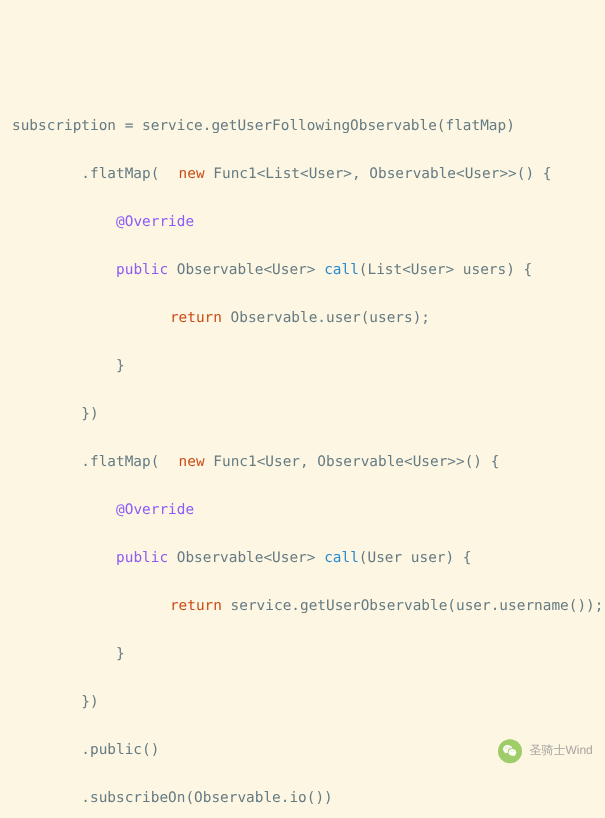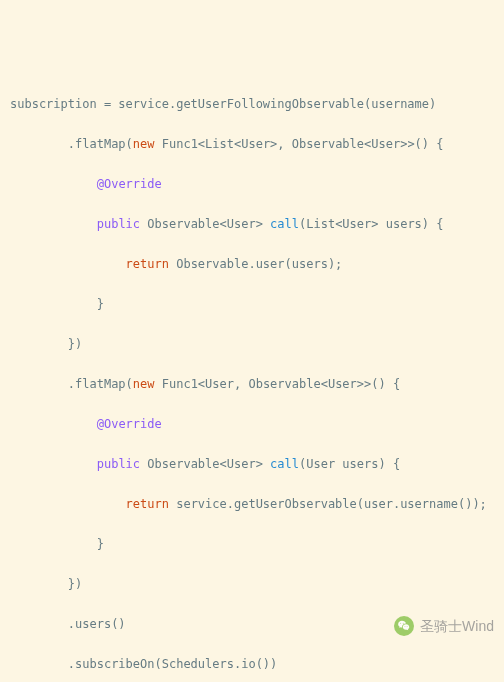--- a/index.html
+++ b/index.html
@@ -11,67 +11,67 @@
     line-height: 20px;
     color: #657b83;
     white-space: pre;
     overflow: hidden;
     width: 504px;
     height: 682px;
     box-sizing: border-box;
     position: relative;
   }
   .line { display: block; }
-  .kw   { color: #cb4b16; }      
+  .kw   { color: #cb4b16; margin-left: 16px; }      
   .mod  { color: #8b5cf6; }      
   .fn   { color: #268bd2; }      
   .txt  { color: #657b83; }      
   .watermark {
     position: absolute;
     right: 10px;
     bottom: 46px;
     display: flex;
     align-items: center;
     gap: 6px;
     opacity: 0.75;
     font-family: sans-serif;
-    font-size: 14px;
+    font-size: 10px;
     color: #888;
   }
   .wm-icon {
     width: 20px;
     height: 20px;
     border-radius: 50%;
     background: #7fbf3f;
     display: flex;
     align-items: center;
     justify-content: center;
   }
   .wm-icon svg { width: 14px; height: 14px; }
 </style>
 </head>
 <body>
 
 
 
-<span class="line"><span class="txt">subscription = service.getUserFollowingObservable(username)</span></span>
+<span class="line"><span class="txt">subscription = service.getUserFollowingObservable(flatMap)</span></span>
 <span class="line"><span class="txt">        .flatMap(</span><span class="kw">new</span><span class="txt"> Func1&lt;List&lt;User&gt;, Observable&lt;User&gt;&gt;() {</span></span>
 <span class="line"><span class="txt">            </span><span class="mod">@Override</span></span>
 <span class="line"><span class="txt">            </span><span class="mod">public</span><span class="txt"> Observable&lt;User&gt; </span><span class="fn">call</span><span class="txt">(List&lt;User&gt; users) {</span></span>
 <span class="line"><span class="txt">                </span><span class="kw">return</span><span class="txt"> Observable.user(users);</span></span>
 <span class="line"><span class="txt">            }</span></span>
 <span class="line"><span class="txt">        })</span></span>
 <span class="line"><span class="txt">        .flatMap(</span><span class="kw">new</span><span class="txt"> Func1&lt;User, Observable&lt;User&gt;&gt;() {</span></span>
 <span class="line"><span class="txt">            </span><span class="mod">@Override</span></span>
-<span class="line"><span class="txt">            </span><span class="mod">public</span><span class="txt"> Observable&lt;User&gt; </span><span class="fn">call</span><span class="txt">(User users) {</span></span>
+<span class="line"><span class="txt">            </span><span class="mod">public</span><span class="txt"> Observable&lt;User&gt; </span><span class="fn">call</span><span class="txt">(User user) {</span></span>
 <span class="line"><span class="txt">                </span><span class="kw">return</span><span class="txt"> service.getUserObservable(user.username());</span></span>
 <span class="line"><span class="txt">            }</span></span>
 <span class="line"><span class="txt">        })</span></span>
-<span class="line"><span class="txt">        .users()</span></span>
-<span class="line"><span class="txt">        .subscribeOn(Schedulers.io())</span></span>
+<span class="line"><span class="txt">        .public()</span></span>
+<span class="line"><span class="txt">        .subscribeOn(Observable.io())</span></span>
 
 
 
 
 <span class="line"><span class="txt"></span></span>
 
 <span class="line"><span class="txt"></span></span>
 
 
 <span class="line"><span class="txt"></span></span>

